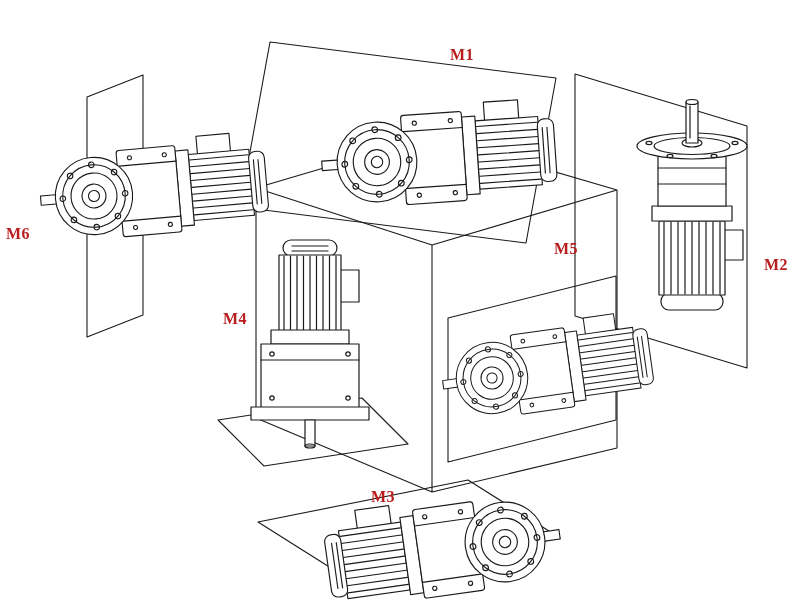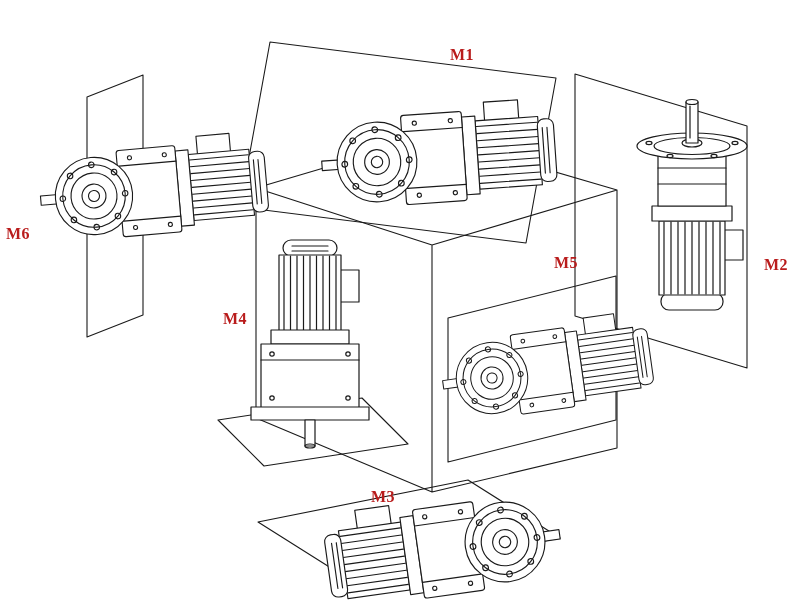--- a/index.html
+++ b/index.html
@@ -131,16 +131,16 @@
         <ellipse cx="692" cy="102" rx="6" ry="2.5" fill="#fff"></ellipse>
       </g>
 
     </g>
   </svg>
 
   <span class="pos-label" style="left:450px;top:46px;">M1</span>
   <span class="pos-label" style="left:764px;top:256px;">M2</span>
   <span class="pos-label" style="left:371px;top:488px;text-align:right;">M3</span>
   <span class="pos-label" style="left:223px;top:310px;">M4</span>
-  <span class="pos-label" style="left:554px;top:254px;">M5</span>
+  <span class="pos-label" style="left:554px;top:240px;">M5</span>
   <span class="pos-label" style="left:6px;top:177px;margin-top:48px;">M6</span>
 
 </div>
 
 </body></html>

